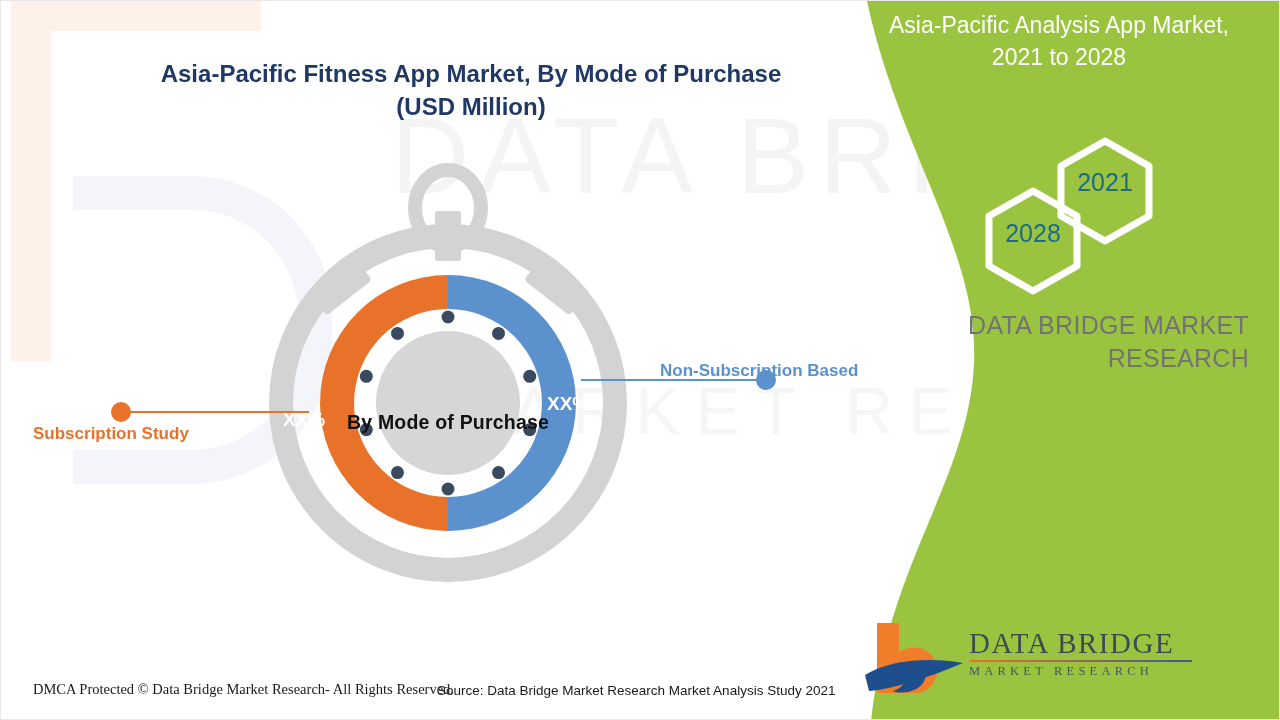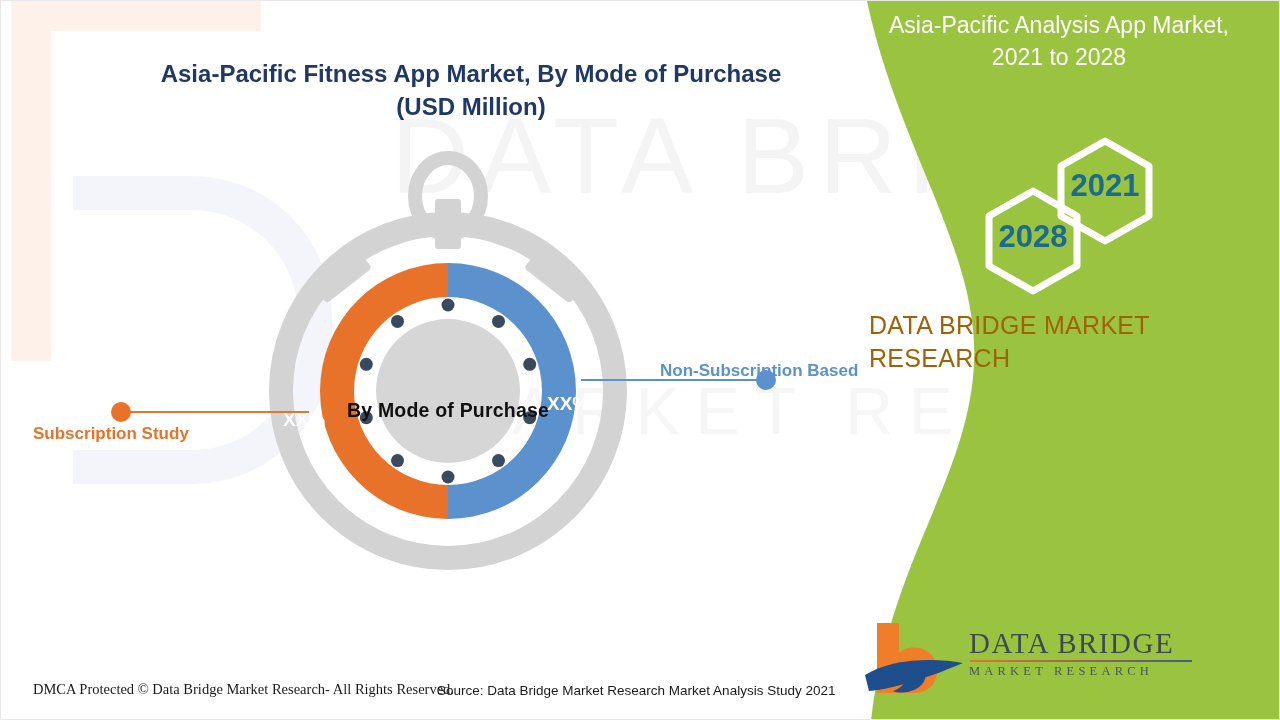--- a/index.html
+++ b/index.html
@@ -100,35 +100,35 @@
     left: 0;
     top: 0;
     width: 440px;
     height: 720px;
     z-index: 4;
     pointer-events: none;
   }
   .hex-label {
     position: absolute;
     color: #1b6a92;
-    font-size: 31px;
-    font-weight: 700;
+    font-size: 25px;
+    font-weight: 400;
     text-align: center;
     width: 120px;
   }
   .hex-2021 { left: 206px; top: 167px; }
   .hex-2028 { left: 134px; top: 218px; }
 
   .brand-name {
     position: absolute;
     left: 30px;
     top: 308px;
     width: 380px;
-    text-align: left;
-    color: #a16207;
+    text-align: right;
+    color: #737373;
     font-size: 25px;
     line-height: 33px;
     letter-spacing: 0.3px;
     z-index: 4;
   }
 
   
   .logo {
     position: absolute;
     left: 20px;
@@ -172,21 +172,21 @@
     font-size: 24px;
     line-height: 33px;
     font-weight: 700;
     z-index: 3;
   }
 
   
   .donut-wrap {
     position: absolute;
     left: 252px;
-    top: 140px;
+    top: 152px;
     width: 390px;
     height: 460px;
     z-index: 3;
   }
   .center-label {
     position: absolute;
     left: 0;
     top: 258px;
     width: 390px;
     text-align: center;

